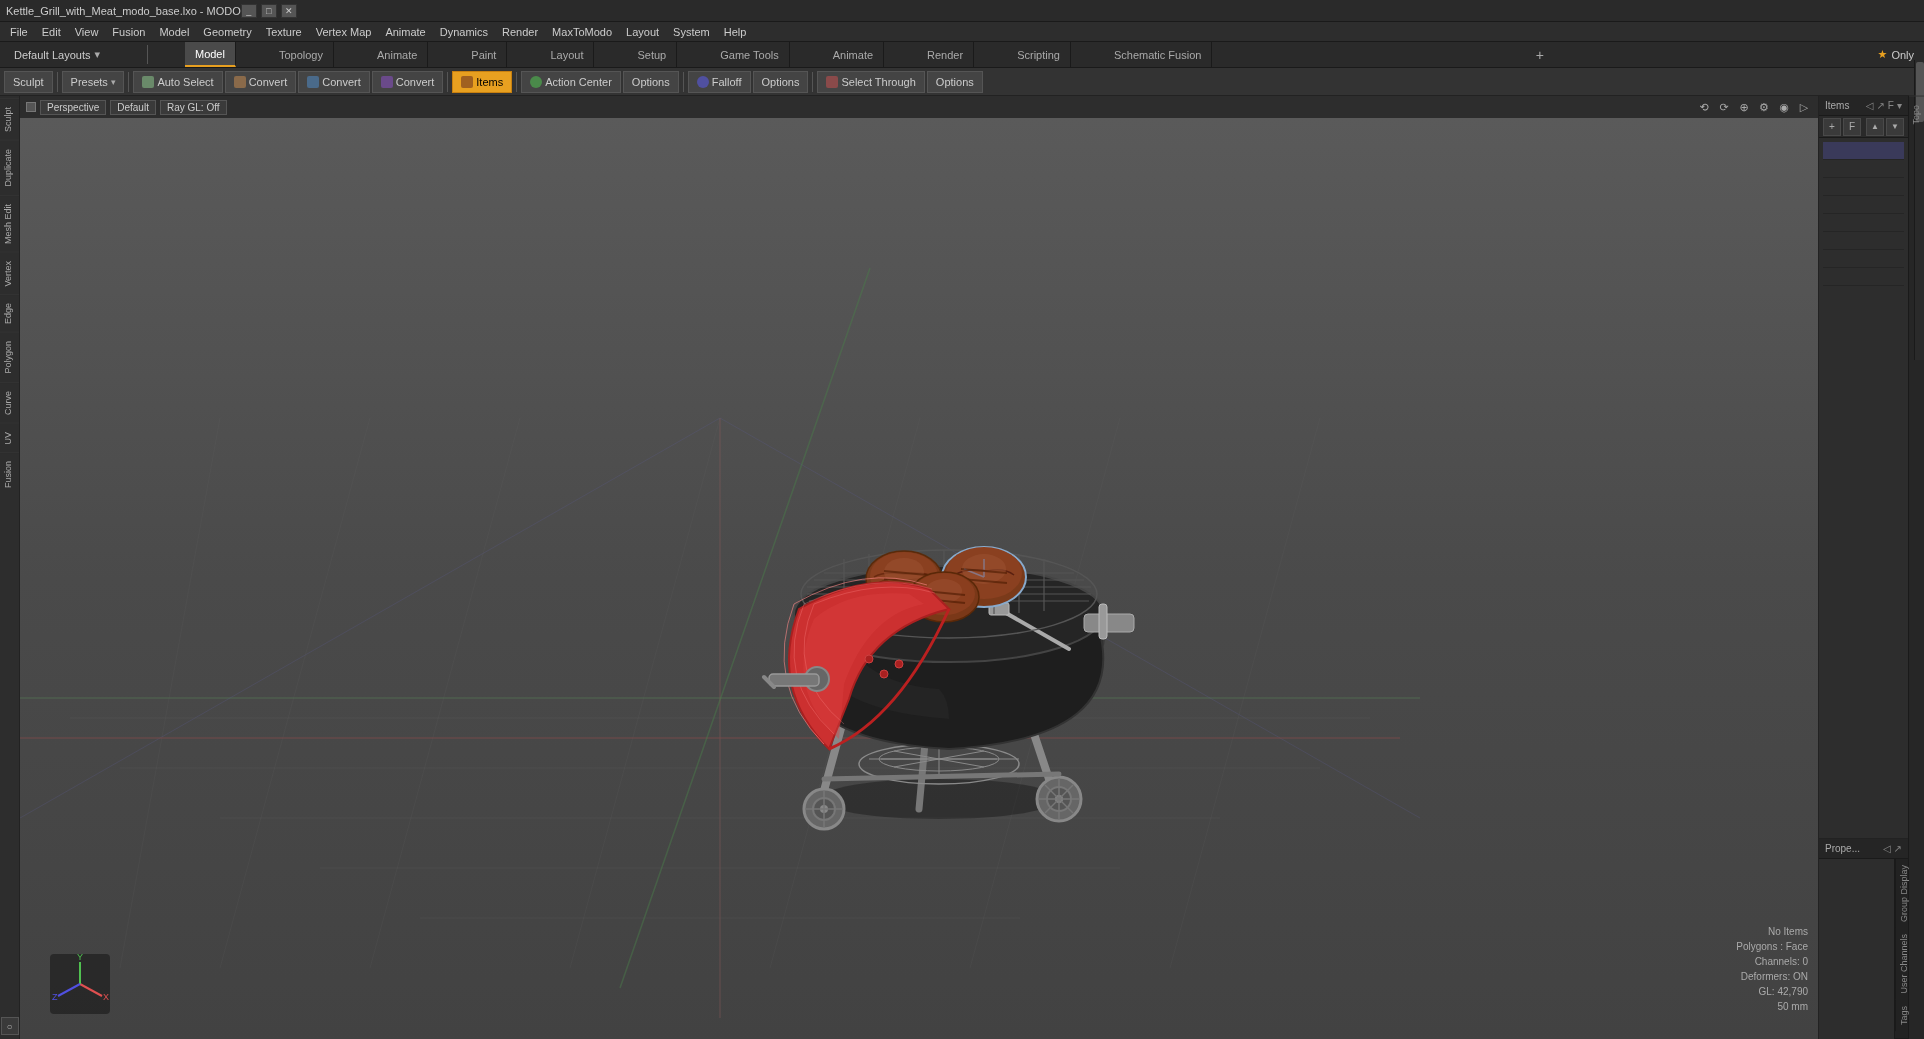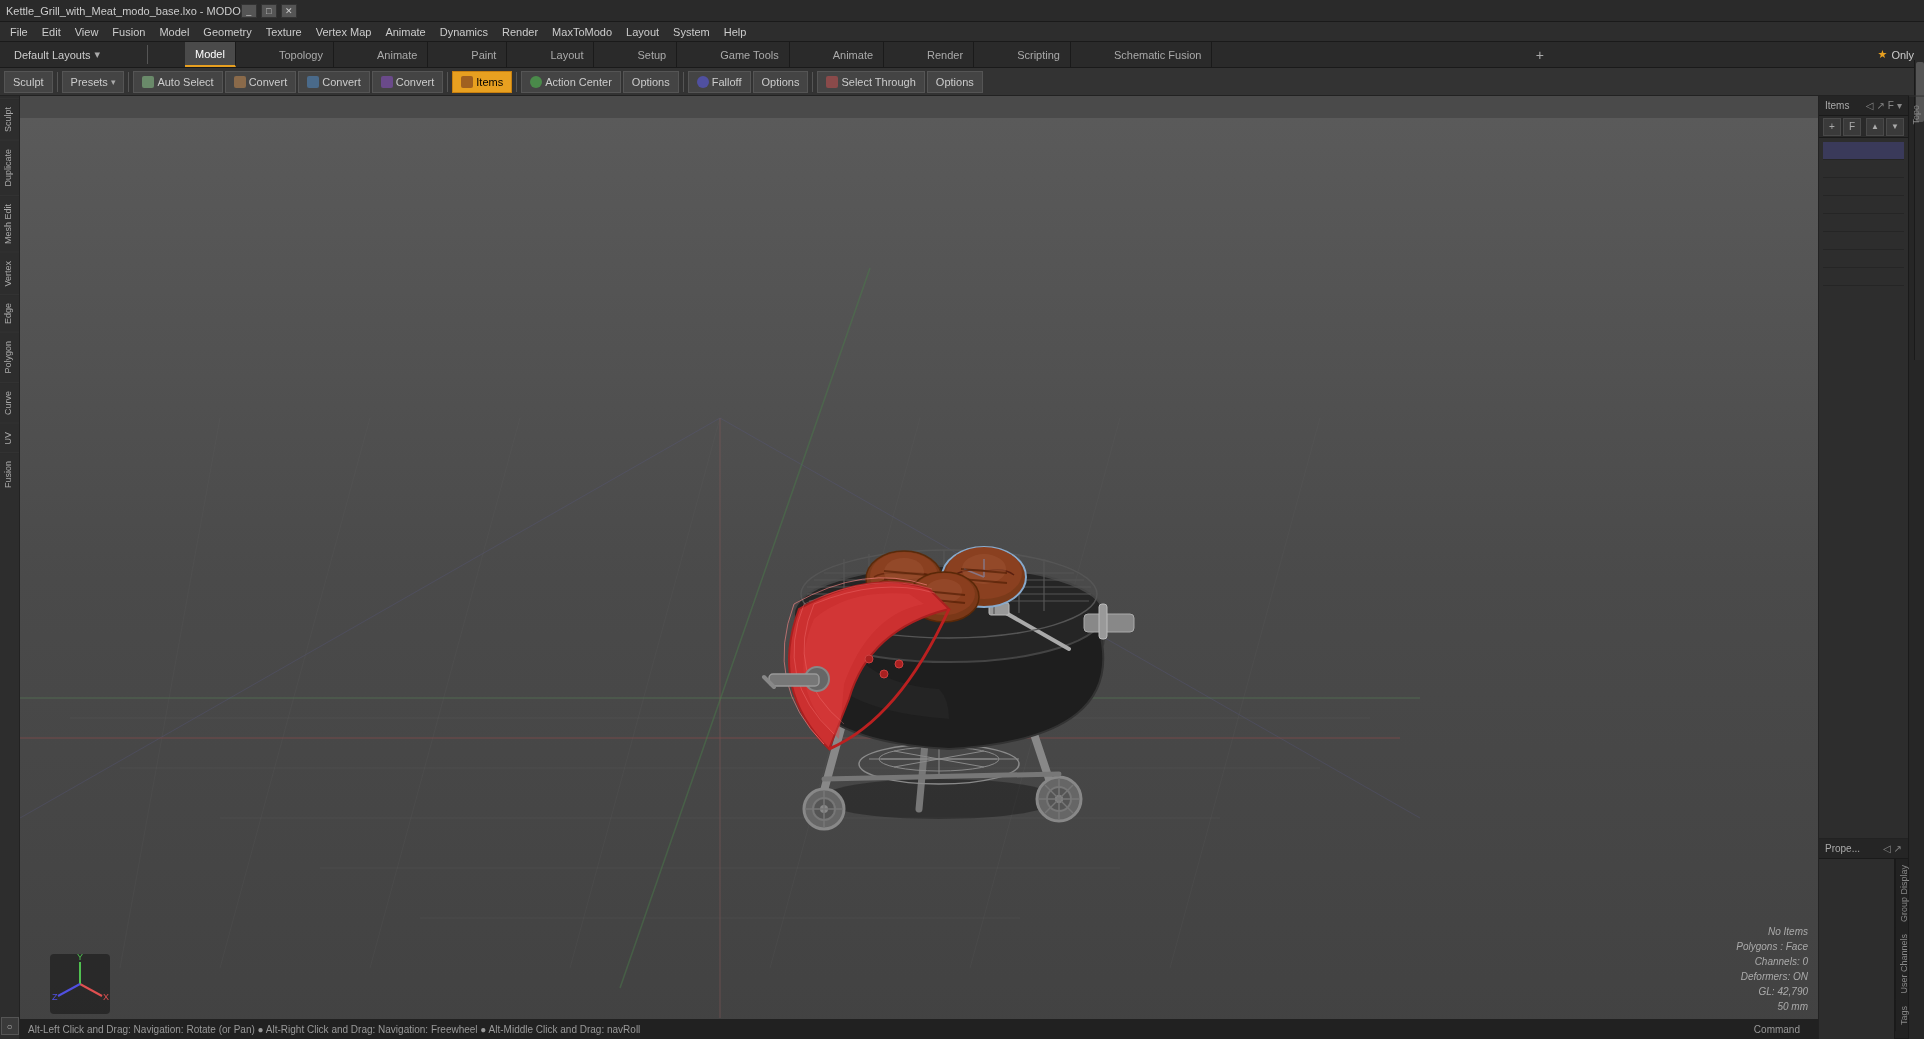--- a/index.html
+++ b/index.html
@@ -264,21 +264,20 @@
     
     #stats-panel {
       position: absolute;
       bottom: 25px;
       right: 10px;
       text-align: right;
       font-size: 10px;
       color: #aaa;
       z-index: 5;
       line-height: 1.5;
-      font-style: italic;
     }
 
     
     #right-panel {
       width: 90px;
       background: #2d2d2d;
       border-left: 1px solid #222;
       display: flex;
       flex-direction: column;
     }
@@ -512,20 +511,40 @@
     <div class="left-tab">Polygon</div>
     <div class="left-tab">Curve</div>
     <div class="left-tab">UV</div>
     <div class="left-tab">Fusion</div>
     <div style="flex:1;"></div>
     <div style="width:18px;height:18px;background:#3a3a3a;border:1px solid #555;display:flex;align-items:center;justify-content:center;font-size:10px;color:#aaa;cursor:pointer;margin:2px auto;">○</div>
   </div>
 
   <div id="viewport-area">
 
+    <div id="viewport-header">
+      <div style="width:10px;height:10px;background:#555;border:1px solid #777;cursor:pointer;"></div>
+      <div class="viewport-control">
+        <span>Perspective</span>
+      </div>
+      <div class="viewport-control">
+        <span>Default</span>
+      </div>
+      <div class="viewport-control">
+        <span>Ray GL: Off</span>
+      </div>
+      <div class="viewport-icons">
+        <div class="vp-icon">⟲</div>
+        <div class="vp-icon">⟳</div>
+        <div class="vp-icon">⊕</div>
+        <div class="vp-icon">⚙</div>
+        <div class="vp-icon">◉</div>
+        <div class="vp-icon">▷</div>
+      </div>
+    </div>
 
     <div id="scene-canvas">
 
       <svg id="grid-svg" xmlns="http://www.w3.org/2000/svg">
         <defs>
           <pattern id="smallGrid" width="30" height="30" patternUnits="userSpaceOnUse">
             <path d="M 30 0 L 0 0 0 30" fill="none" stroke="#666" stroke-width="0.3"></path>
           </pattern>
           <pattern id="grid" width="150" height="150" patternUnits="userSpaceOnUse">
             <rect width="150" height="150" fill="url(#smallGrid)"></rect>
@@ -688,24 +707,20 @@
 
       <div id="stats-panel">
         <div>No Items</div>
         <div>Polygons : Face</div>
         <div>Channels: 0</div>
         <div>Deformers: ON</div>
         <div>GL: 42,790</div>
         <div>50 mm</div>
       </div>
 
-      <div id="status-bar">
-        <span>Alt-Left Click and Drag: Navigation: Rotate (or Pan)  ●  Alt-Right Click and Drag: Navigation: Freewheel  ●  Alt-Middle Click and Drag: navRoll</span>
-        <span style="margin-left:auto;padding-right:10px;">Command</span>
-      </div>
     </div>
   </div>
 
   <div id="right-panel">
 
     <div id="right-panel-top">
       <div class="panel-header">
         <span>Items</span>
         <div class="panel-header-icons">
           <span class="panel-icon">◁</span>

